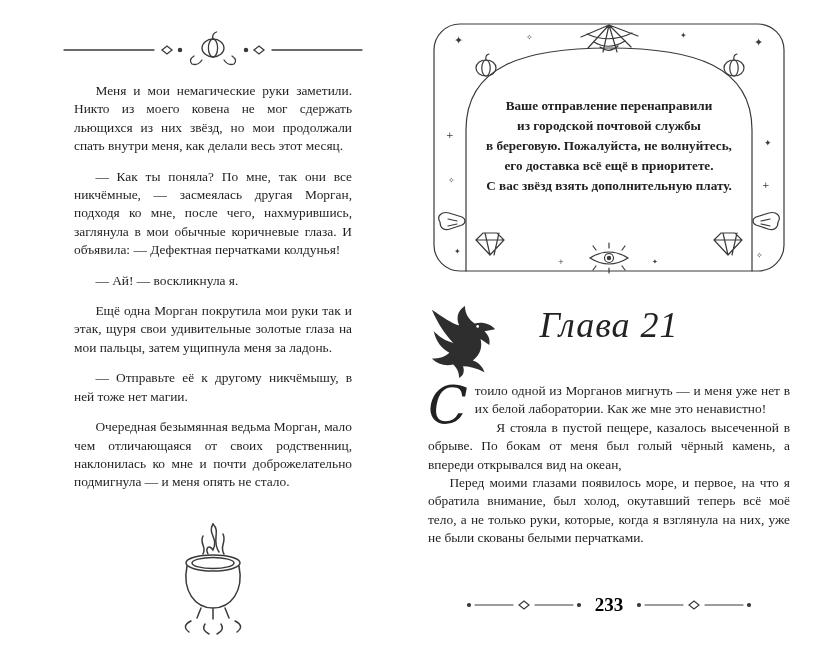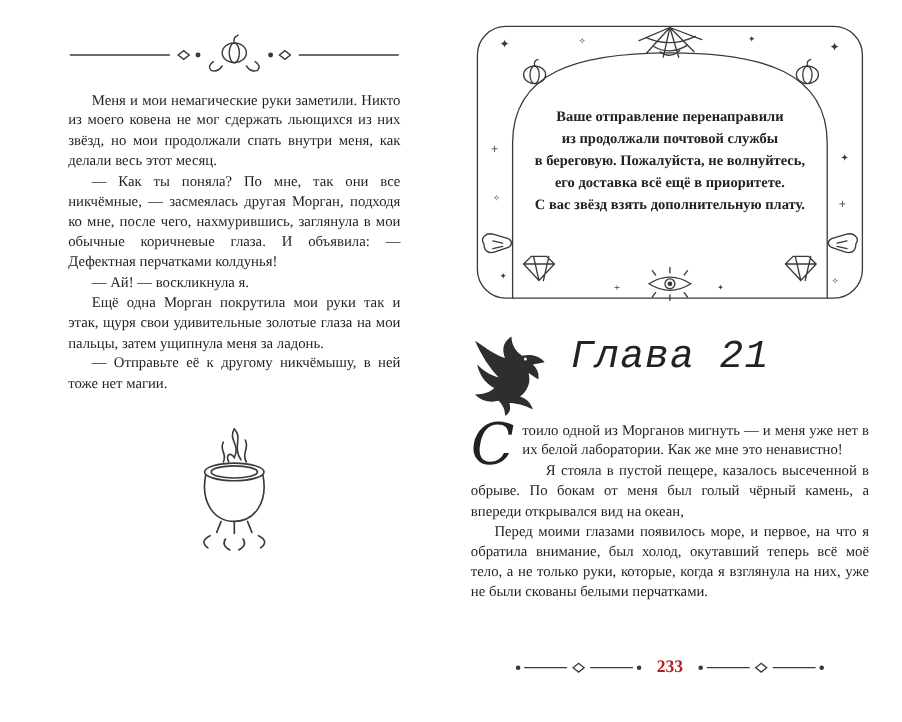--- a/index.html
+++ b/index.html
@@ -4,52 +4,52 @@
 <style>
   html,body{margin:0;padding:0;background:#ffffff;}
   .spread{
     position:relative;width:820px;height:656px;background:#ffffff;
     font-family:"Liberation Serif", serif;color:#1f1f1f;overflow:hidden;
   }
   
   .left-page{position:absolute;left:62px;top:26px;width:302px;}
   .header-ornament{display:block;margin:0 auto 14px auto;}
   .body-text p{
-    margin:0;text-indent:1.6em;text-align:justify;
+    margin:12px;text-indent:1.6em;text-align:justify;
     font-size:13.4px;line-height:18.4px;hyphens:auto;
   }
   .cauldron-wrap{text-align:center;margin-top:26px;}
   
   .right-page{position:absolute;left:428px;top:18px;width:362px;}
   .notice-frame{position:relative;width:362px;height:260px;}
   .notice-frame svg{position:absolute;left:0;top:0;}
   .notice-text{
     position:absolute;left:40px;right:40px;top:78px;text-align:center;
     font-weight:bold;font-size:13.2px;line-height:20px;color:#222;
   }
   .chapter-row{position:relative;height:92px;margin-top:12px;}
   .raven{position:absolute;left:-2px;top:14px;}
   .chapter-title{
-    text-align:center;font-family:Liberation Mono, monospace;font-style:italic;
+    text-align:center;font-family:Liberation Serif, serif;font-style:italic;
     font-size:36px;letter-spacing:1px;padding-top:14px;color:#222;
   }
   .right-body p{
     margin:0;text-align:justify;font-size:13.4px;line-height:18.4px;hyphens:auto;
   }
   .right-body p.indent{text-indent:1.6em;}
   .drop-cap{
     float:left;font-family:"DejaVu Serif", serif;font-style:italic;
     font-size:52px;line-height:42px;padding:2px 7px 0 0;color:#222;
   }
   
   .footer{
     position:absolute;left:428px;bottom:40px;width:362px;
     display:flex;align-items:center;justify-content:center;gap:12px;
   }
-  .page-number{font-size:16px;font-weight:bold;color:#b91c1c;}
+  .page-number{font-size:19px;font-weight:bold;color:#000000;}
   .orn-line{display:block;}
 </style>
 </head>
 <body>
 
 <div class="spread">
 
   <div class="left-page">
 
     <svg class="header-ornament" width="302" height="42" viewBox="0 0 302 42">
@@ -74,20 +74,21 @@
         </g>
       </g>
     </svg>
 
     <div class="body-text">
       <p>Меня и мои немагические руки заметили. Никто из моего ковена не мог сдержать льющихся из них звёзд, но мои продолжали спать внутри меня, как делали весь этот месяц.</p>
       <p>— Как ты поняла? По мне, так они все никчёмные, — засмеялась другая Морган, подходя ко мне, после чего, нахмурившись, заглянула в мои обычные коричневые глаза. И объявила: — Дефектная перчатками колдунья!</p>
       <p>— Ай! — воскликнула я.</p>
       <p>Ещё одна Морган покрутила мои руки так и этак, щуря свои удивительные золотые глаза на мои пальцы, затем ущипнула меня за ладонь.</p>
       <p>— Отправьте её к другому никчёмышу, в ней тоже нет магии.</p>
+      <p>Очередная безымянная ведьма Морган, мало чем отличающаяся от своих родственниц, наклонилась ко мне и почти доброжелательно подмигнула — и меня опять не стало.</p>
     </div>
 
     <div class="cauldron-wrap">
       <svg width="100" height="120" viewBox="0 0 100 120">
         <g fill="none" stroke="#3a3a3a" stroke-width="1.5" stroke-linecap="round">
 
           <path d="M50 6 C44 16 56 20 50 32 C46 26 42 30 45 36"></path>
           <path d="M50 6 C58 14 48 22 56 34"></path>
           <path d="M40 18 C36 26 44 28 40 36"></path>
           <path d="M60 16 C64 24 56 28 61 36"></path>
@@ -166,21 +167,21 @@
           <text x="20" y="165" font-size="8">✧</text>
           <text x="334" y="170" font-size="9">+</text>
           <text x="26" y="236" font-size="8">✦</text>
           <text x="328" y="240" font-size="8">✧</text>
           <text x="130" y="246" font-size="7">+</text>
           <text x="224" y="246" font-size="7">✦</text>
         </g>
       </svg>
       <div class="notice-text">
         <div>Ваше отправление перенаправили</div>
-        <div>из продолжали почтовой службы</div>
+        <div>из городской почтовой службы</div>
         <div>в береговую. Пожалуйста, не волнуйтесь,</div>
         <div>его доставка всё ещё в приоритете.</div>
         <div>С вас звёзд взять дополнительную плату.</div>
       </div>
     </div>
 
     <div class="chapter-row">
       <svg class="raven" width="76" height="76" viewBox="0 0 78 78">
         <path fill="#2e2e2e" d="M6 6 C18 14 26 20 34 22 C30 12 34 6 40 2 C40 10 44 16 50 20 C58 18 66 20 71 26 L60 28 C64 32 66 36 65 42 L56 36 C58 44 56 52 48 58 C54 60 58 64 60 70 C52 66 44 64 38 64 C40 70 38 74 34 76 C34 70 32 66 28 62 C20 64 12 62 6 56 C14 56 20 54 24 50 C16 46 10 38 8 28 C14 34 20 38 28 40 C20 32 12 20 6 6 Z"></path>
         <circle cx="53" cy="23" r="1.4" fill="#ffffff"></circle>

